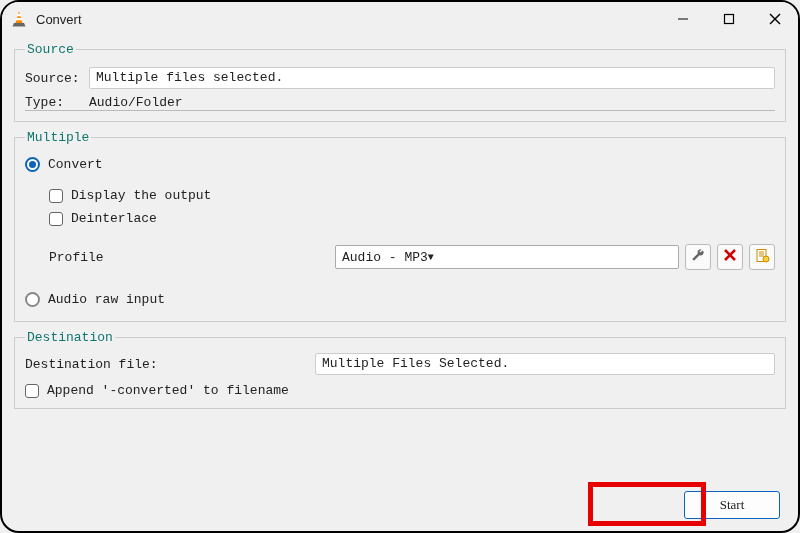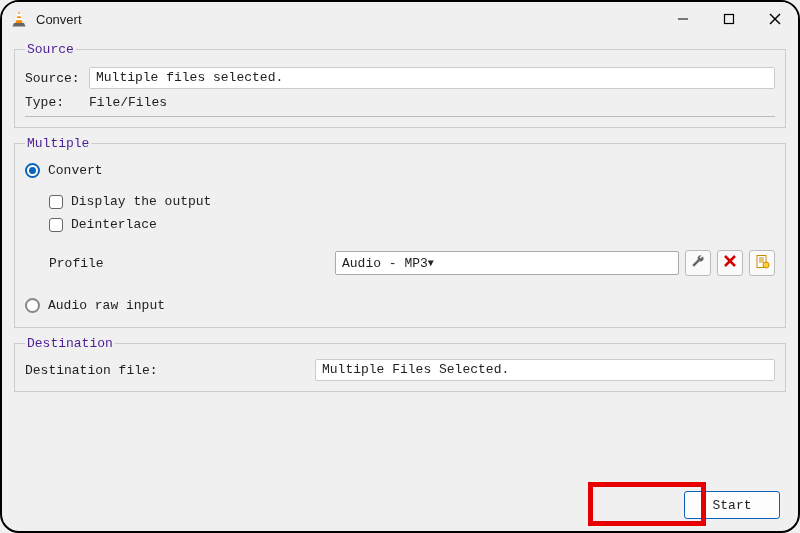--- a/index.html
+++ b/index.html
@@ -47,42 +47,41 @@
     padding: 6px 12px 12px 12px;
   }
   fieldset.group {
     border: 1px solid #ccc;
     padding: 4px 10px 10px 10px;
     margin-bottom: 8px;
   }
   fieldset.group > legend {
     font-size: 13px;
     padding: 0 2px;
-    color: #4c1d95;
+    color: #0f766e;
   }
   .row {
     display: flex;
     align-items: center;
     margin-top: 6px;
   }
   .kv-source .label {
     width: 64px;
   }
   .kv-source .field {
     flex: 1;
     background: #fff;
     border: 1px solid #ccc;
     border-radius: 2px;
     padding: 3px 6px;
     height: 22px;
     line-height: 14px;
   }
   .kv-type {
     border-bottom: 1px solid #bbb;
-    padding-bottom: 6px;
   }
   .kv-type .label { width: 64px; }
   .kv-type .value { flex:1; }
 
   .radio-row, .check-row {
     display: flex; align-items: center;
     margin-top: 8px;
   }
   .radio {
     width: 15px; height: 15px;
@@ -163,20 +162,21 @@
     height: 28px;
     border:1px solid #bbb;
     background:#fdfdfd;
     border-radius:3px;
     display:flex; align-items:center; justify-content:center;
     font-family: "Consolas","Courier New",monospace;
     font-size:13px;
   }
   .btn.primary {
     border:1px solid #0a64bc;
+    font-family:Liberation Serif, serif;
   }
   .highlight-box {
     position:absolute;
     border:5px solid #e60000;
     pointer-events:none;
   }
 </style>
 </head>
 <body>
 
@@ -215,21 +215,21 @@
   <div class="content">
 
     <fieldset class="group">
       <legend>Source</legend>
       <div class="row kv-source">
         <span class="label">Source:</span>
         <span class="field">Multiple files selected.</span>
       </div>
       <div class="row kv-type">
         <span class="label">Type:</span>
-        <span class="value">File/Files</span>
+        <span class="value">Audio/Folder</span>
       </div>
     </fieldset>
 
     <fieldset class="group">
       <legend>Multiple</legend>
 
       <div class="radio-row">
         <span class="radio selected"></span>
         <span>Convert</span>
       </div>
@@ -282,20 +282,24 @@
         <span>Audio raw input</span>
       </div>
     </fieldset>
 
     <fieldset class="group">
       <legend>Destination</legend>
       <div class="dest-row">
         <span class="label">Destination file:</span>
         <span class="field">Multiple Files Selected.</span>
       </div>
+      <div class="check-row" style="margin-top:8px">
+        <span class="checkbox"></span>
+        <span>Append '-converted' to filename</span>
+      </div>
     </fieldset>
 
   </div>
 
   <div class="footer">
     <div class="btn primary">Start</div>
   </div>
 
   <div class="highlight-box" style="left:586px; top:480px; width:118px; height:44px"></div>
 

